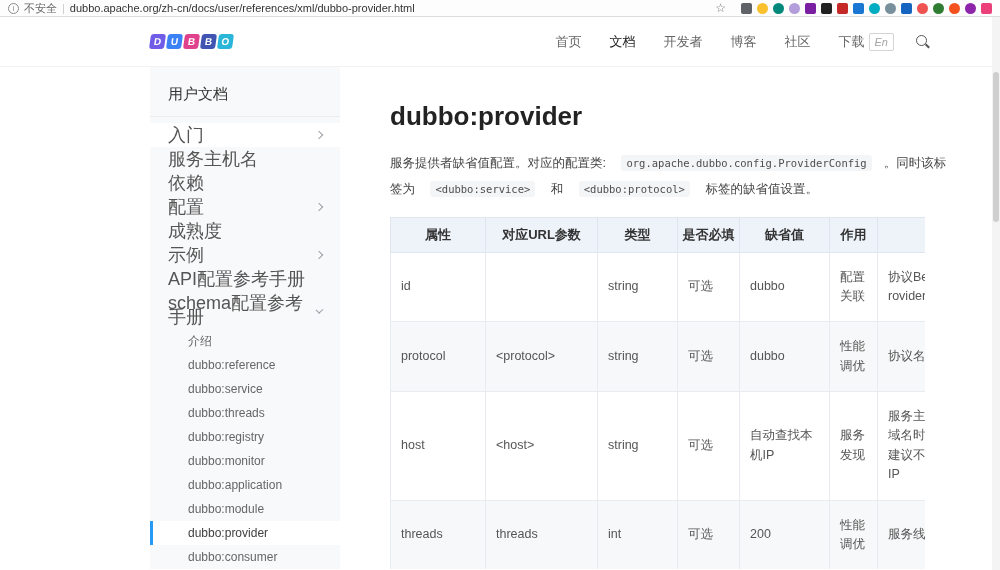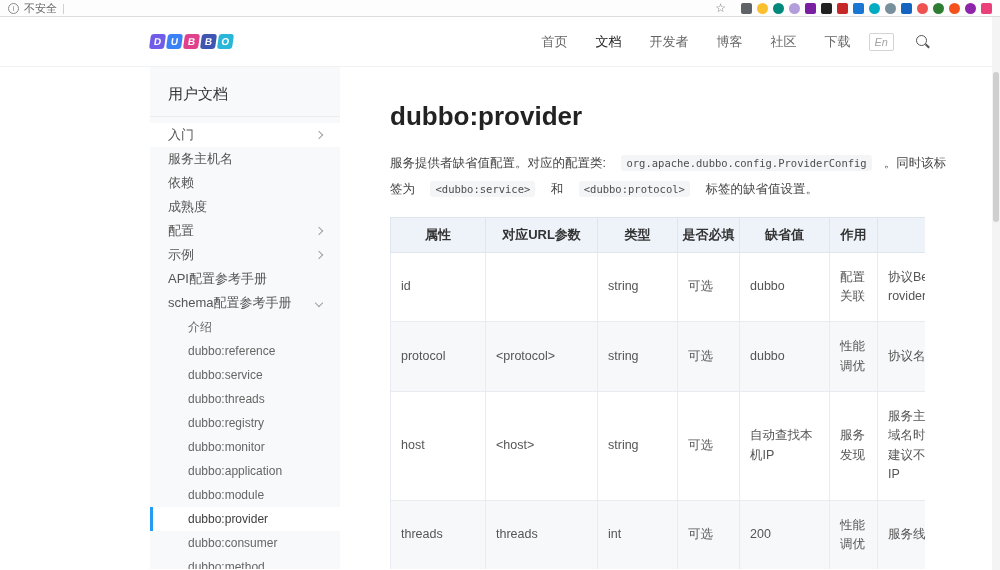--- a/index.html
+++ b/index.html
@@ -25,37 +25,37 @@
   .site-header { height:50px; display:flex; align-items:center;
     padding:0 70px 0 150px; border-bottom:1px solid #f2f2f2; background:#fff; }
   .logo { display:flex; gap:2px; cursor:pointer; }
   .logo .tile { width:15px; height:15px; border-radius:3px; color:#fff;
     font-size:10px; font-weight:bold; display:inline-flex; align-items:center;
     justify-content:center; transform:skewX(-8deg); }
   .nav { margin-left:auto; display:flex; align-items:center; gap:28px;
     font-size:13px; color:#666; }
   .nav-item { cursor:pointer; white-space:nowrap; }
   .nav-item.active { color:#1c1c1c; font-weight:normal; }
-  .lang-btn { margin-left:18px; border:1px solid #d4d4d4; border-radius:2px;
+  .lang-btn { margin-left:4px; border:1px solid #d4d4d4; border-radius:2px;
     color:#a5a5a5; font-size:11px; padding:2px 5px; cursor:pointer;font-style:italic; }
   .search-icon { margin-left:22px; position:relative; width:14px; height:14px; cursor:pointer; }
   .search-icon::before { content:""; position:absolute; left:0; top:0;
     width:9px; height:9px; border:1.6px solid #555; border-radius:50%; }
   .search-icon::after { content:""; position:absolute; left:9px; top:10px;
     width:5px; height:1.7px; background:#555; transform:rotate(45deg); }
 
   
   .page { display:flex; height:502px; }
 
   .sidebar { width:190px; min-width:190px; margin-left:150px; background:#f8f9fa;
     height:100%; overflow:hidden; }
   .sidebar-title { padding:18px 18px 12px; font-size:15px; color:#333;
     border-bottom:1px solid #ececec; margin-bottom:6px; }
   .side-item { display:flex; align-items:center; justify-content:space-between;
-    padding:5px 18px; font-size:13px; color:#555; cursor:pointer; line-height:14px; }
+    padding:5px 18px; font-size:18px; color:#555; cursor:pointer; line-height:14px; }
   .side-item.white { background:#fff; }
   .side-item.lvl1 { padding-left:38px; font-size:12px; color:#666; }
   .side-item.active { background:#fff; border-left:3px solid #259bf5;
     padding-left:35px; color:#404040; }
   .chev { width:6px; height:6px; border-right:1.5px solid #9aa0a6;
     border-bottom:1.5px solid #9aa0a6; display:inline-block; margin-left:6px; }
   .chev.right { transform:rotate(-45deg); }
   .chev.down  { transform:rotate(45deg); }
 
   .main { flex:1; padding:26px 0 0 50px; overflow:hidden; }
@@ -82,20 +82,21 @@
   .page-scrollbar .thumb { position:absolute; top:55px; left:1px; width:6px;
     height:150px; background:#cfcfcf; border-radius:3px; cursor:grab; }
 </style>
 </head>
 <body>
 
 <div class="browser-bar">
   <span class="info-icon">i</span>
   <span class="sec">不安全</span>
   <span class="pipe">|</span>
+  <span class="url">dubbo.apache.org/zh-cn/docs/user/references/xml/dubbo-provider.html</span>
   <span class="star">☆</span>
   <div class="exts">
       <span class="ext square" style="background: rgb(95, 99, 104);"></span>
       <span class="ext circle" style="background: rgb(251, 192, 45);"></span>
       <span class="ext circle" style="background: rgb(0, 137, 123);"></span>
       <span class="ext circle" style="background: rgb(179, 157, 219);"></span>
       <span class="ext square" style="background: rgb(123, 31, 162);"></span>
       <span class="ext square" style="background: rgb(33, 33, 33);"></span>
       <span class="ext square" style="background: rgb(198, 40, 40);"></span>
       <span class="ext square" style="background: rgb(25, 118, 210);"></span>
@@ -138,25 +139,25 @@
           <span class="lbl">入门</span>
           <span class="chev right"></span>
         </div>
         <div class="side-item">
           <span class="lbl">服务主机名</span>
         </div>
         <div class="side-item">
           <span class="lbl">依赖</span>
         </div>
         <div class="side-item">
-          <span class="lbl">成熟度</span>
-        </div>
-        <div class="side-item">
           <span class="lbl">配置</span>
           <span class="chev right"></span>
+        </div>
+        <div class="side-item">
+          <span class="lbl">成熟度</span>
         </div>
         <div class="side-item">
           <span class="lbl">示例</span>
           <span class="chev right"></span>
         </div>
         <div class="side-item">
           <span class="lbl">API配置参考手册</span>
         </div>
         <div class="side-item">
           <span class="lbl">schema配置参考手册</span>

